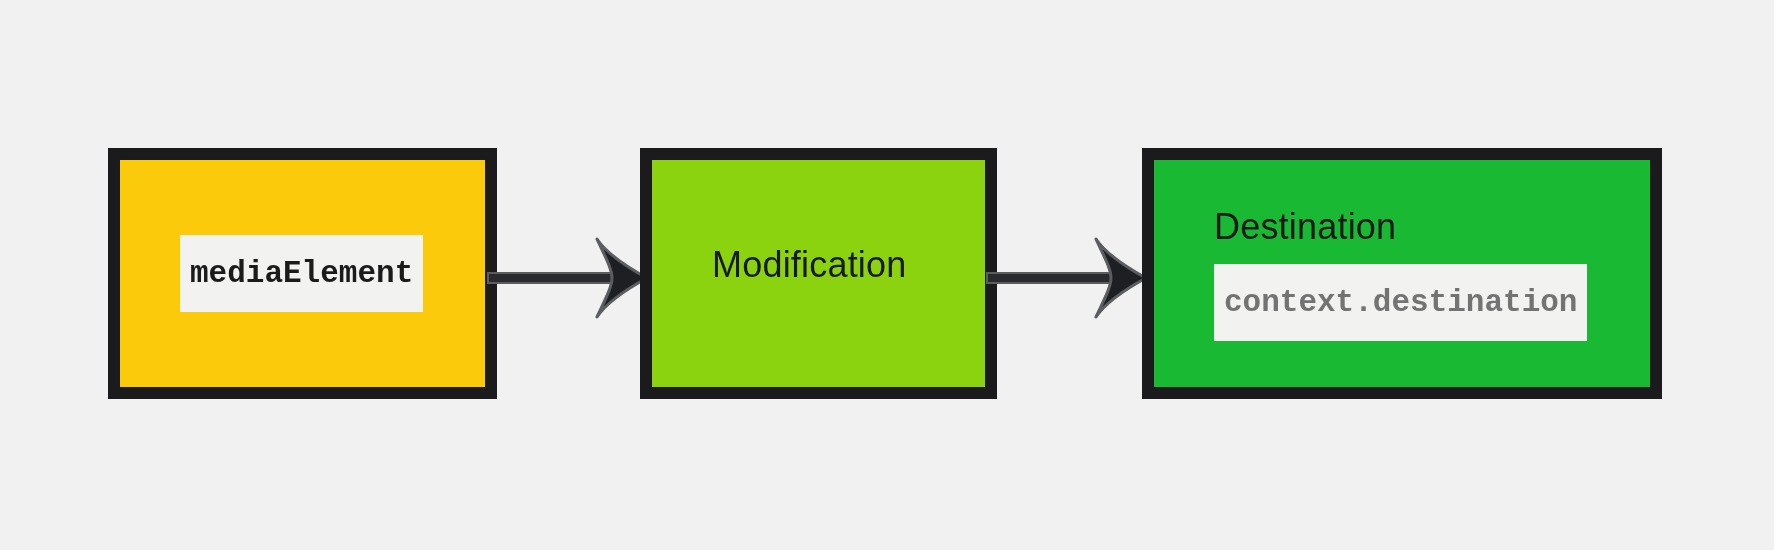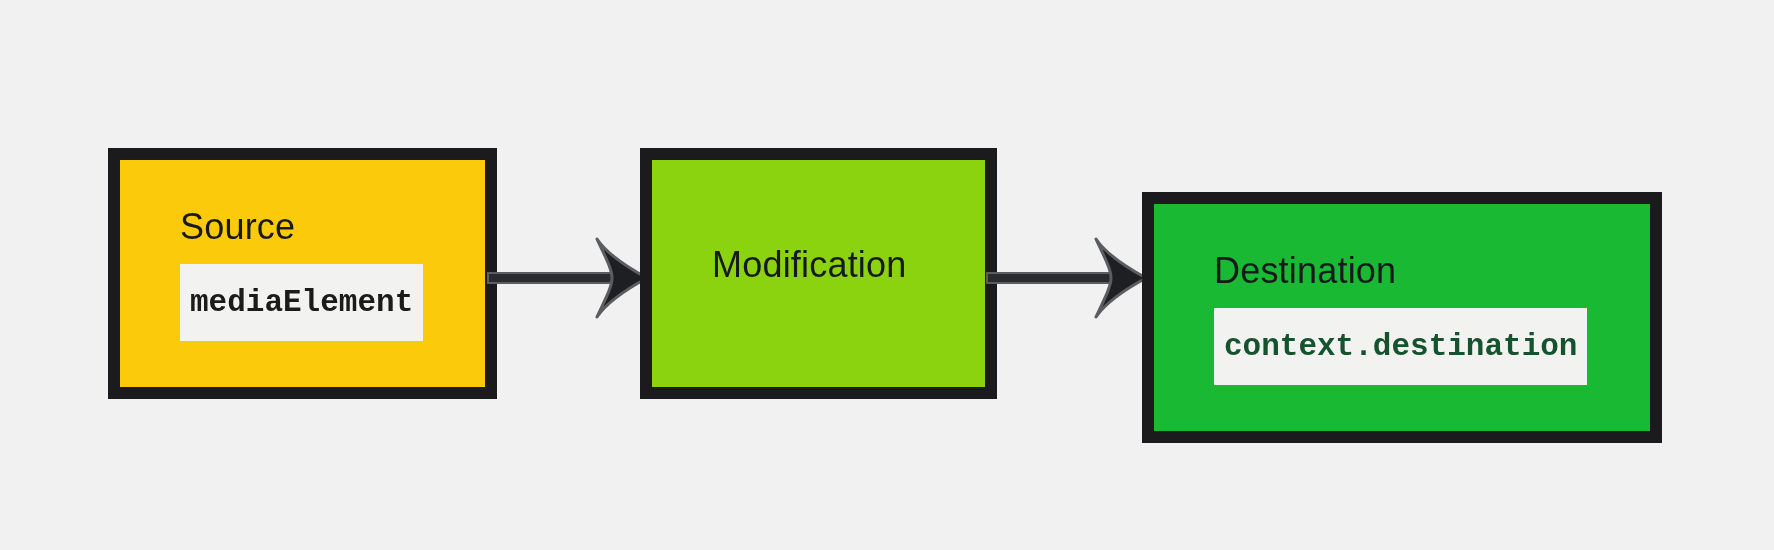--- a/index.html
+++ b/index.html
@@ -56,21 +56,20 @@
   .connector-1 { left: 487px; }
   .connector-2 { left: 986px; }
   .connector svg { display: block; width: 162px; height: 100px; }
 </style>
 </head>
 <body>
 
 <div class="canvas" style="background-color: rgb(241, 241, 242);">
 
   <div class="node node-source" style="background-color: rgb(251, 202, 10); border-color: rgb(27, 27, 29);">
-    <div class="node-title" style="color: rgb(24, 25, 27);">Source</div>
     <code class="code-chip" style="background-color: rgb(242, 242, 240); color: rgb(27, 27, 27);">mediaElement</code>
   </div>
 
   <div class="connector connector-1">
     <svg viewBox="0 0 162 100" aria-hidden="true">
       <rect x="1" y="45" width="124" height="10" stroke-width="2" style="fill: rgb(42, 43, 46); stroke: rgb(92, 93, 96);"></rect>
       <path d="M160,50 C138,38 120,26 110,11 C120,32 125,42 125,50 C125,58 120,68 110,89 C120,74 138,62 160,50 Z" stroke-width="3" stroke-linejoin="round" style="fill: rgb(30, 31, 34); stroke: rgb(92, 93, 96);"></path>
     </svg>
   </div>
 
@@ -78,18 +77,18 @@
     <div class="node-title" style="color: rgb(24, 25, 27);">Modification</div>
   </div>
 
   <div class="connector connector-2">
     <svg viewBox="0 0 162 100" aria-hidden="true">
       <rect x="1" y="45" width="124" height="10" stroke-width="2" style="fill: rgb(42, 43, 46); stroke: rgb(92, 93, 96);"></rect>
       <path d="M160,50 C138,38 120,26 110,11 C120,32 125,42 125,50 C125,58 120,68 110,89 C120,74 138,62 160,50 Z" stroke-width="3" stroke-linejoin="round" style="fill: rgb(30, 31, 34); stroke: rgb(92, 93, 96);"></path>
     </svg>
   </div>
 
-  <div class="node node-destination" style="background-color: rgb(25, 185, 52); border-color: rgb(27, 27, 29); margin-top: 44px;">
+  <div class="node node-destination" style="background-color: rgb(25, 185, 52); border-color: rgb(27, 27, 29);">
     <div class="node-title" style="color: rgb(24, 25, 27);">Destination</div>
-    <code class="code-chip" style="background-color: rgb(242, 242, 240); color: #14532d; text-align: right;">context.destination</code>
+    <code class="code-chip" style="background-color: rgb(242, 242, 240); color: #737373; text-align: right;">context.destination</code>
   </div>
 
 </div>
 
 </body></html>

